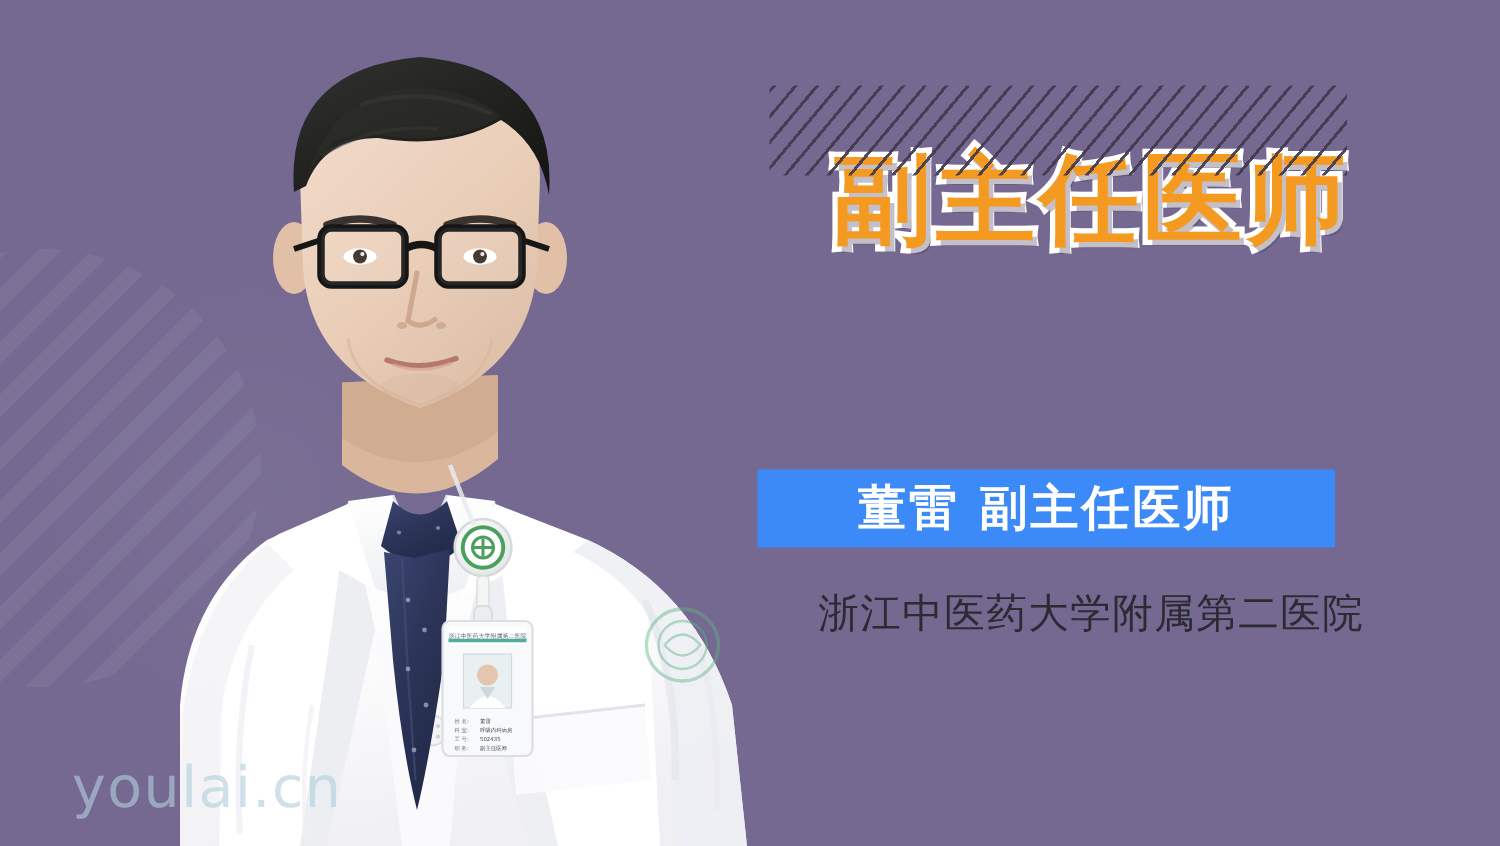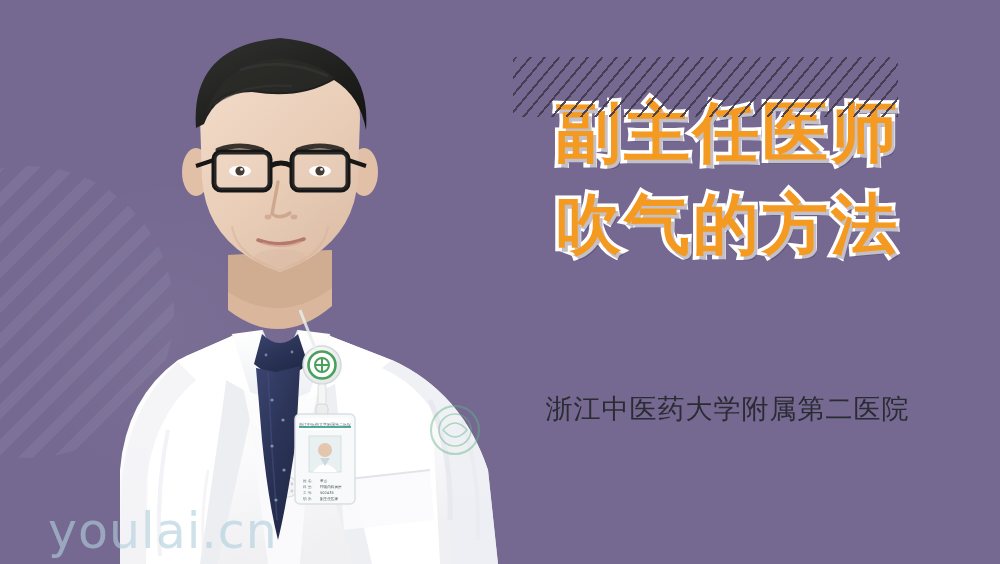--- a/index.html
+++ b/index.html
@@ -34,21 +34,21 @@
 
   
   #doctor{
     position:absolute;left:0;top:0;width:560px;height:564px;
   }
   #doctor svg{display:block;width:100%;height:100%;}
 
   
   #watermark{
     position:absolute;left:48px;top:503px;
-    font-size:49px;letter-spacing:1px;
+    font-size:38px;letter-spacing:1px;
     color:rgba(176,206,219,.62);
     font-family:"DejaVu Sans","Liberation Sans",sans-serif;
     font-weight:400;
     pointer-events:none;
   }
 
   
   #right{
     position:absolute;left:455px;top:0;width:545px;height:564px;
   }
@@ -285,22 +285,24 @@
         <path d="M443 430 q12 -14 24 0 q-12 14 -24 0" fill="none" stroke="#5fb585" stroke-width="1.6"></path>
       </g>
     </svg>
   </div>
 
   <div id="watermark">youlai.cn</div>
 
   <div id="right">
 
     <div class="title-line" id="title-1">副主任医师</div>
-    <div class="title-line" id="title-2">吹气的方法</div>
 
     <div id="name-banner-wrap">
       <div id="name-hatch"></div>
+      <div id="name-banner">
+        <span>董雷  副主任医师</span>
+      </div>
     </div>
 
     <div class="org-line" id="org-1">浙江中医药大学附属第二医院</div>
   </div>
 
 </div>
 
 </body></html>

